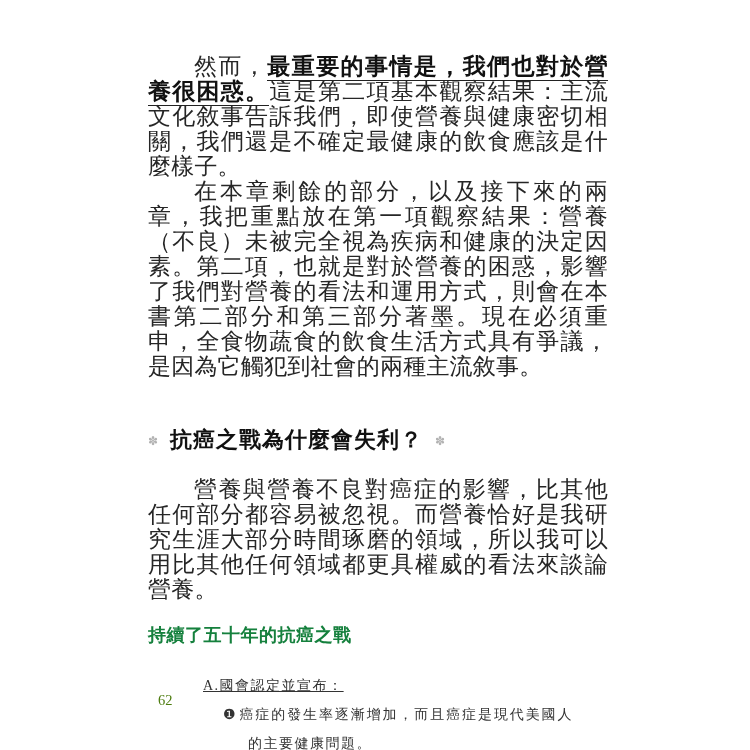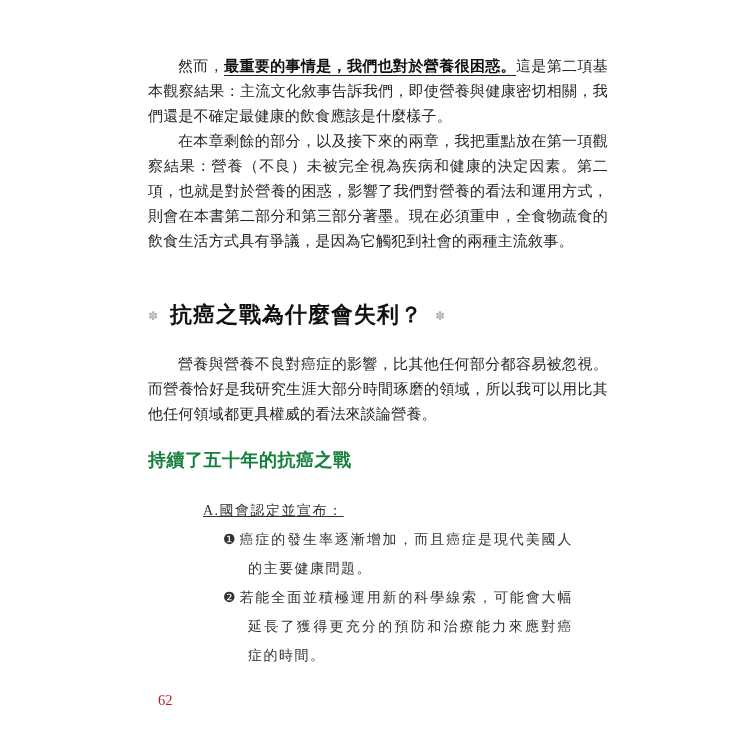--- a/index.html
+++ b/index.html
@@ -17,21 +17,21 @@
     background: #ffffff;
   }
   .content {
     position: absolute;
     left: 148px;
     top: 54px;
     width: 460px;
     color: #262626;
   }
   .body-para {
-    font-size: 15px;
+    font-size: 23px;
     line-height: 25px;
     text-align: justify;
     text-justify: inter-ideograph;
     text-indent: 2em;
     color: #262626;
     letter-spacing: 0.2px;
   }
   .emphasis {
     font-weight: bold;
     color: #111111;
@@ -86,21 +86,21 @@
     text-indent: -25px;
   }
   .quote-marker {
     margin-right: 2px;
   }
   .page-number {
     position: absolute;
     left: 158px;
     top: 692px;
     font-size: 14.5px;
-    color: #b91c1c;
+    color: #4d7c0f;
     font-family: "Liberation Serif", "DejaVu Serif", serif;
   }
 </style>
 </head>
 <body>
 
 <div class="page">
   <div class="content">
 
     <p class="body-para"><span>然而，</span><span class="emphasis">最重要的事情是，我們也對於營養很困惑。</span><span>這是第二項基本觀察結果：主流文化敘事告訴我們，即使營養與健康密切相關，我們還是不確定最健康的飲食應該是什麼樣子。</span></p>

